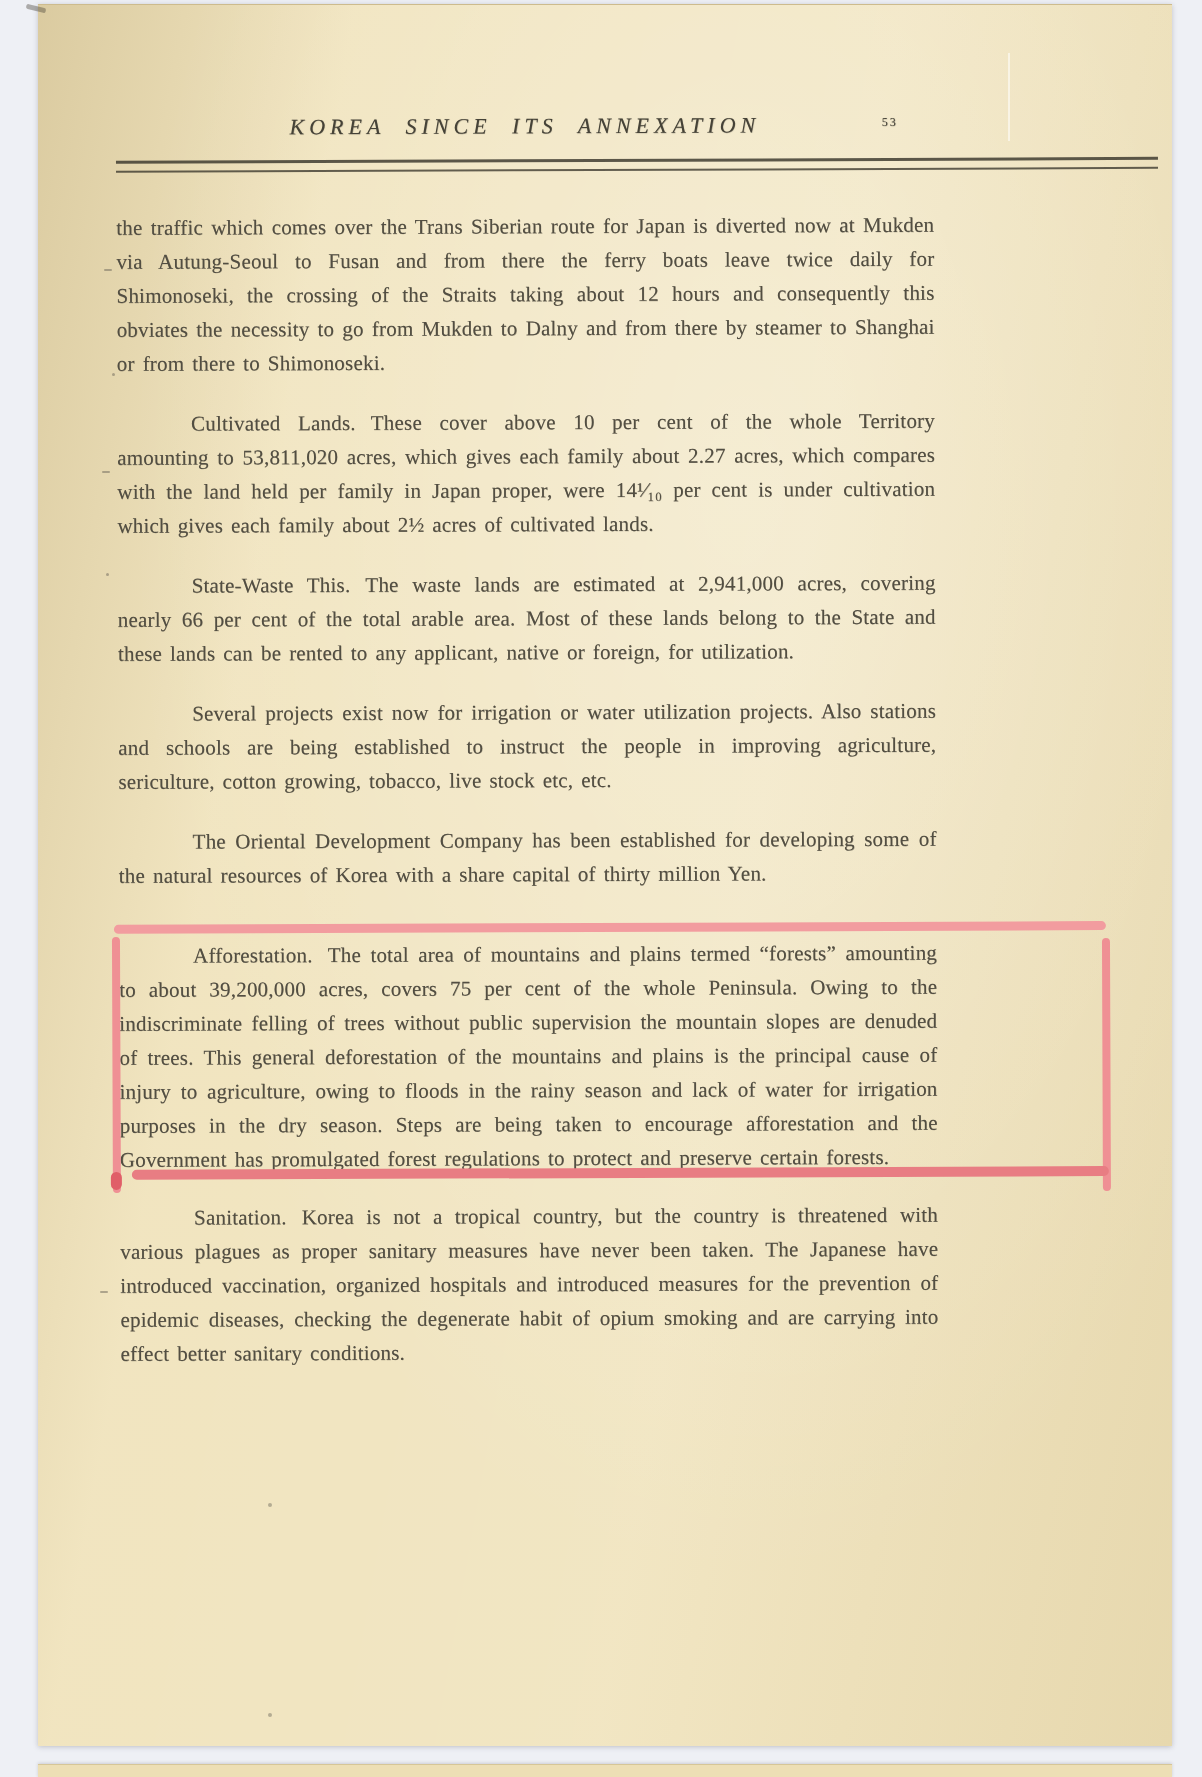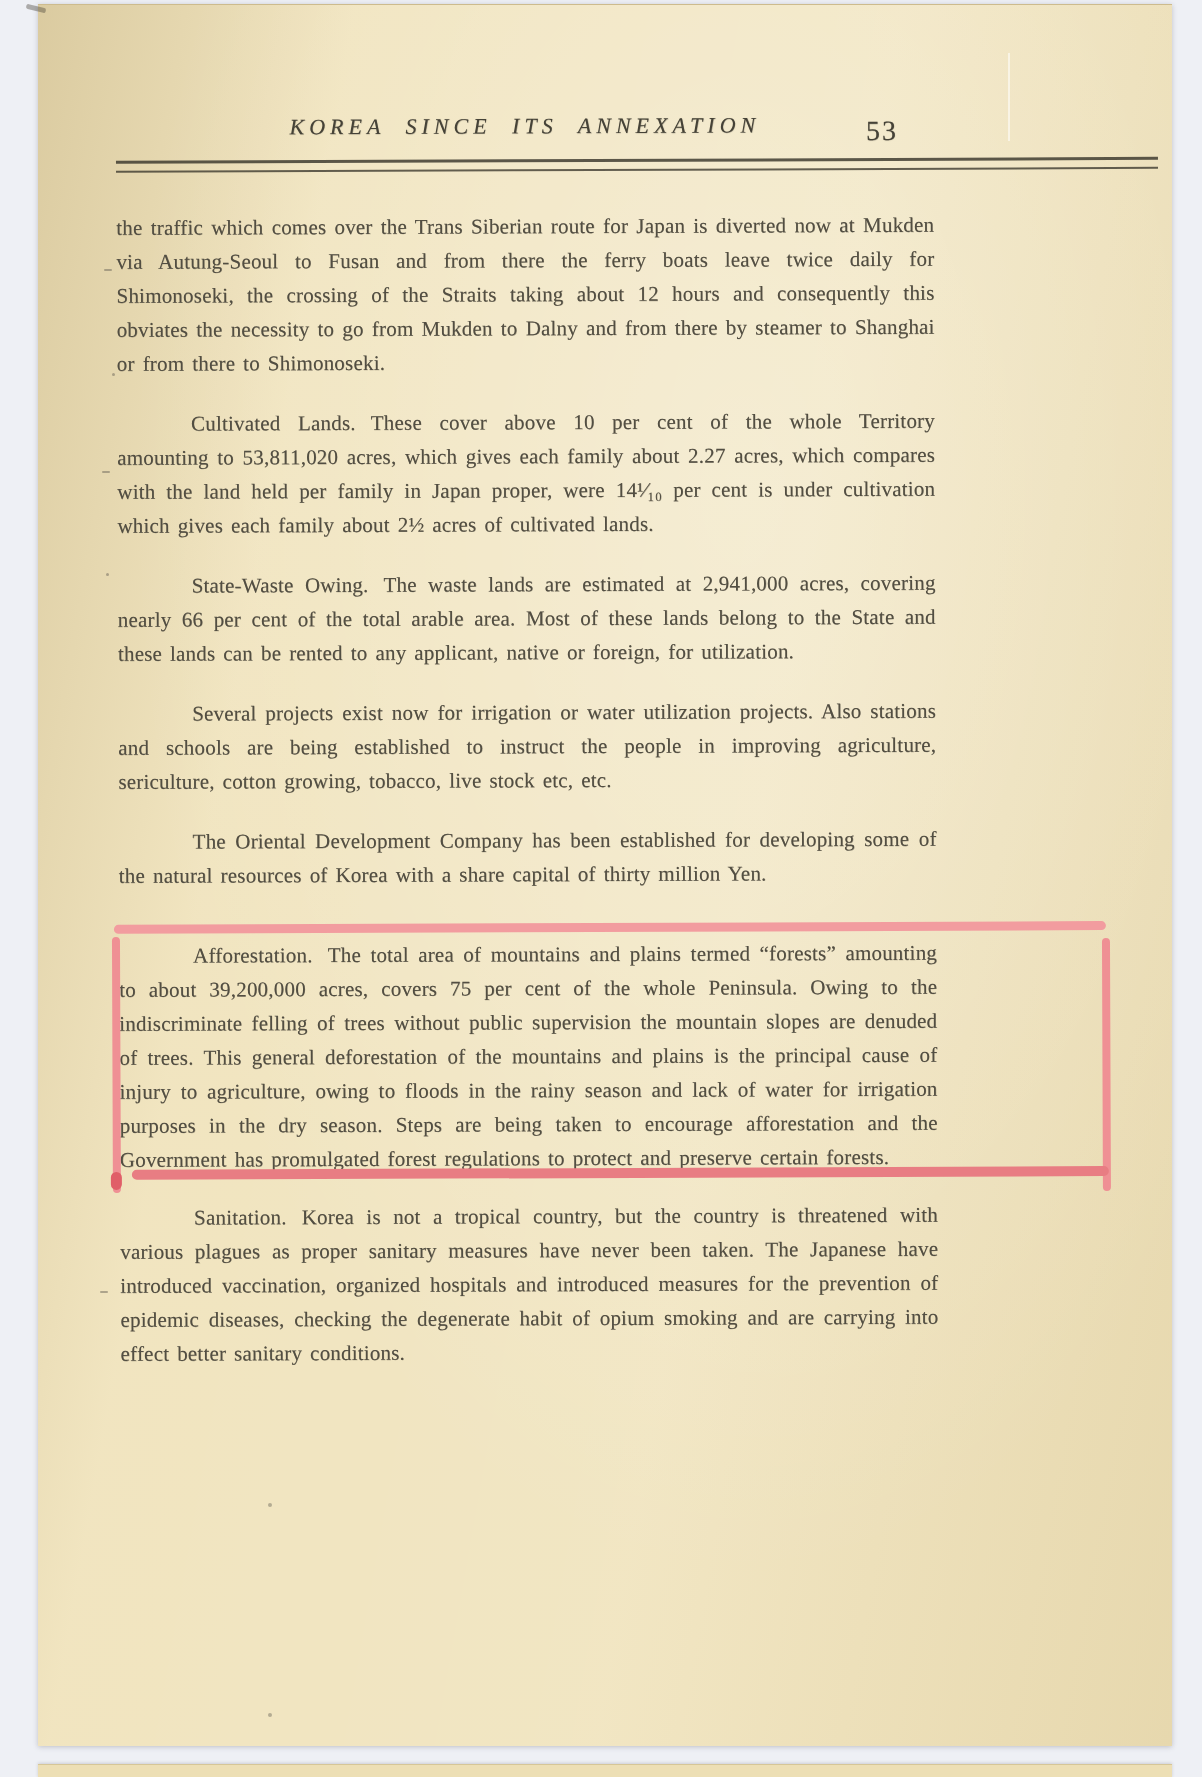--- a/index.html
+++ b/index.html
@@ -65,21 +65,21 @@
     font-size: 22px;
     letter-spacing: 5px;
     word-spacing: 10px;
     color: #454237;
     text-shadow: 0.4px 0.4px 0.7px rgba(70,66,55,0.5);
   }
   .page-number {
     position: absolute;
     top: 3px;
     right: 36px;
-    font-size: 28px;
+    font-size: 12px;
     letter-spacing: 2px;
     color: #454237;
     text-shadow: 0.4px 0.4px 0.7px rgba(70,66,55,0.5);
   }
   .rule {
     margin: 16px 0 0 80px;
     width: 1042px;
     height: 7px;
     border-top: 3px solid rgba(58,55,44,0.82);
     border-bottom: 2px solid rgba(58,55,44,0.78);
@@ -168,21 +168,21 @@
         <span class="running-header">KOREA SINCE ITS ANNEXATION</span>
         <span class="page-number">53</span>
       </div>
 
       <div class="rule"></div>
 
       <p class="bp first"><span>the traffic which comes over the Trans Siberian route for Japan is diverted now at Mukden via Autung-Seoul to Fusan and from there the ferry boats leave twice daily for Shimonoseki, the crossing of the Straits taking about 12 hours and consequently this obviates the necessity to go from Mukden to Dalny and from there by steamer to Shanghai or from there to Shimonoseki.</span></p>
 
       <p class="bp"><span class="lead">Cultivated Lands.</span><span>These cover above 10 per cent of the whole Territory amounting to 53,811,020 acres, which gives each family about 2.27 acres, which compares with the land held per family in Japan proper, were 14¹⁄₁₀ per cent is under cultivation which gives each family about 2½ acres of cultivated lands.</span></p>
 
-      <p class="bp"><span class="lead">State-Waste Owing.</span><span>The waste lands are estimated at 2,941,000 acres, covering nearly 66 per cent of the total arable area. Most of these lands belong to the State and these lands can be rented to any applicant, native or foreign, for utilization.</span></p>
+      <p class="bp"><span class="lead">State-Waste This.</span><span>The waste lands are estimated at 2,941,000 acres, covering nearly 66 per cent of the total arable area. Most of these lands belong to the State and these lands can be rented to any applicant, native or foreign, for utilization.</span></p>
 
       <p class="bp"><span>Several projects exist now for irrigation or water utilization projects. Also stations and schools are being established to instruct the people in improving agriculture, sericulture, cotton growing, tobacco, live stock etc, etc.</span></p>
 
       <p class="bp" style="margin-bottom:46px;"><span>The Oriental Development Company has been established for developing some of the natural resources of Korea with a share capital of thirty million Yen.</span></p>
 
       <div class="hl-wrap">
         <span class="rl rl-top"></span>
         <span class="rl rl-left"></span>
         <span class="rl rl-blob"></span>
         <span class="rl rl-right"></span>

